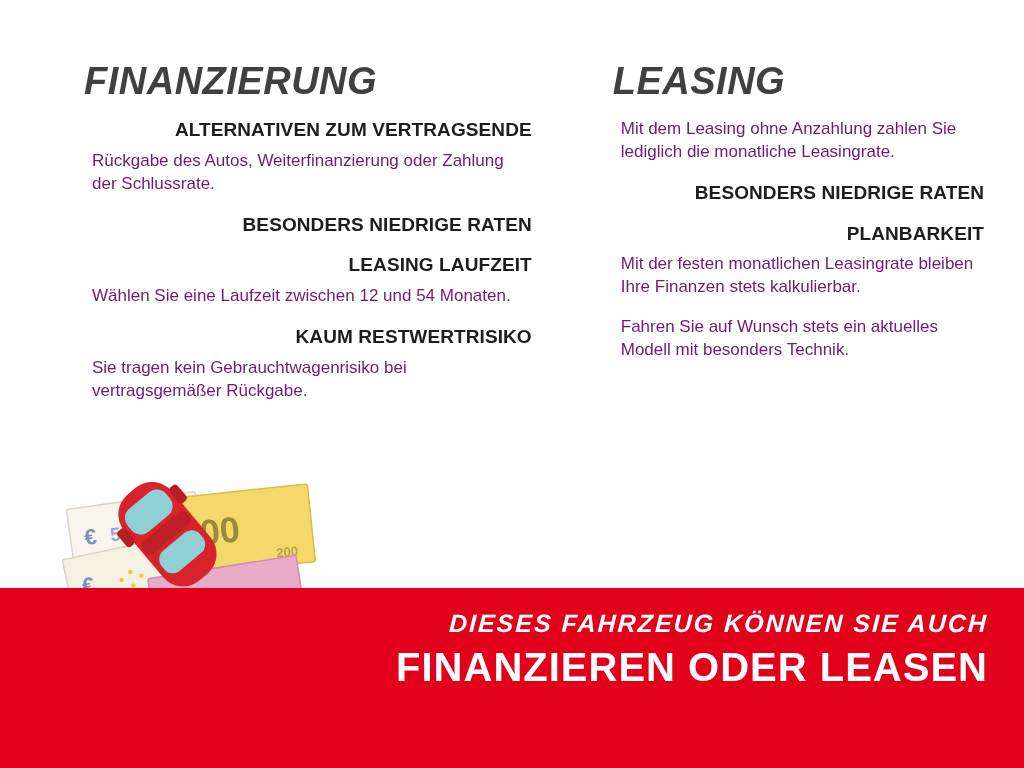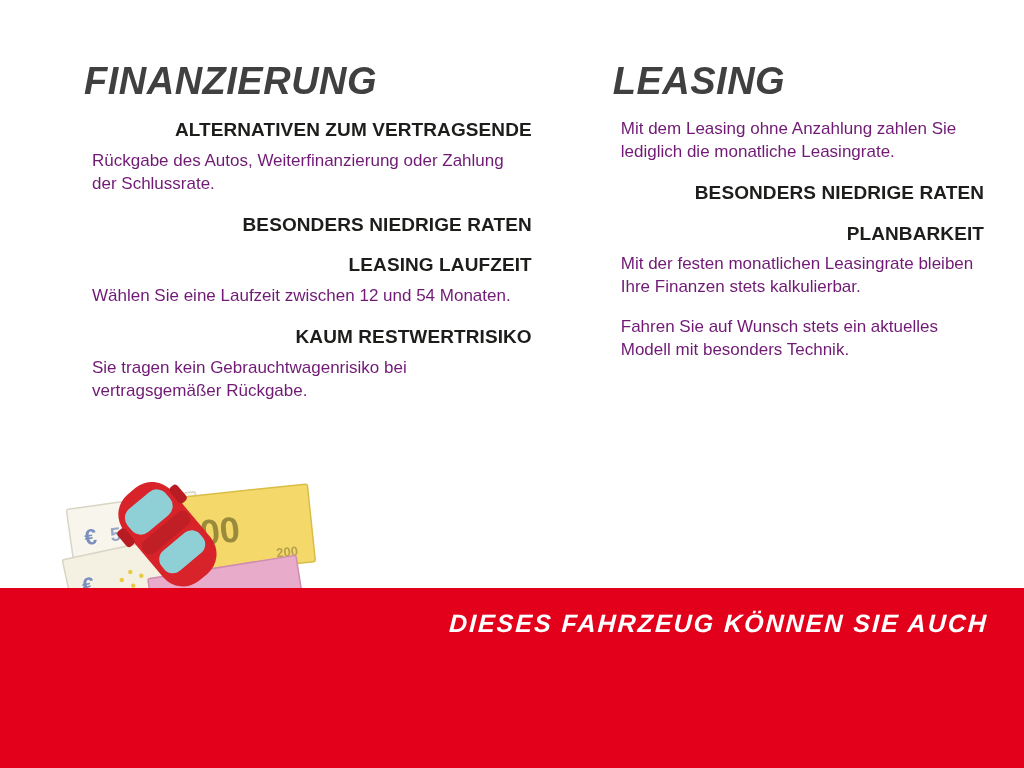--- a/index.html
+++ b/index.html
@@ -214,16 +214,17 @@
         <rect x="62" y="26" width="10" height="20" rx="4" fill="#b81c23"></rect>
         <rect x="130" y="26" width="10" height="20" rx="4" fill="#b81c23"></rect>
       </g>
     </svg>
   </div>
 
   <div class="red-band">
 
     <div class="band-text">
       <div class="band-line1">DIESES FAHRZEUG KÖNNEN SIE AUCH</div>
+      <div class="band-line2">FINANZIEREN ODER LEASEN</div>
     </div>
   </div>
 
 </div>
 
 </body></html>

